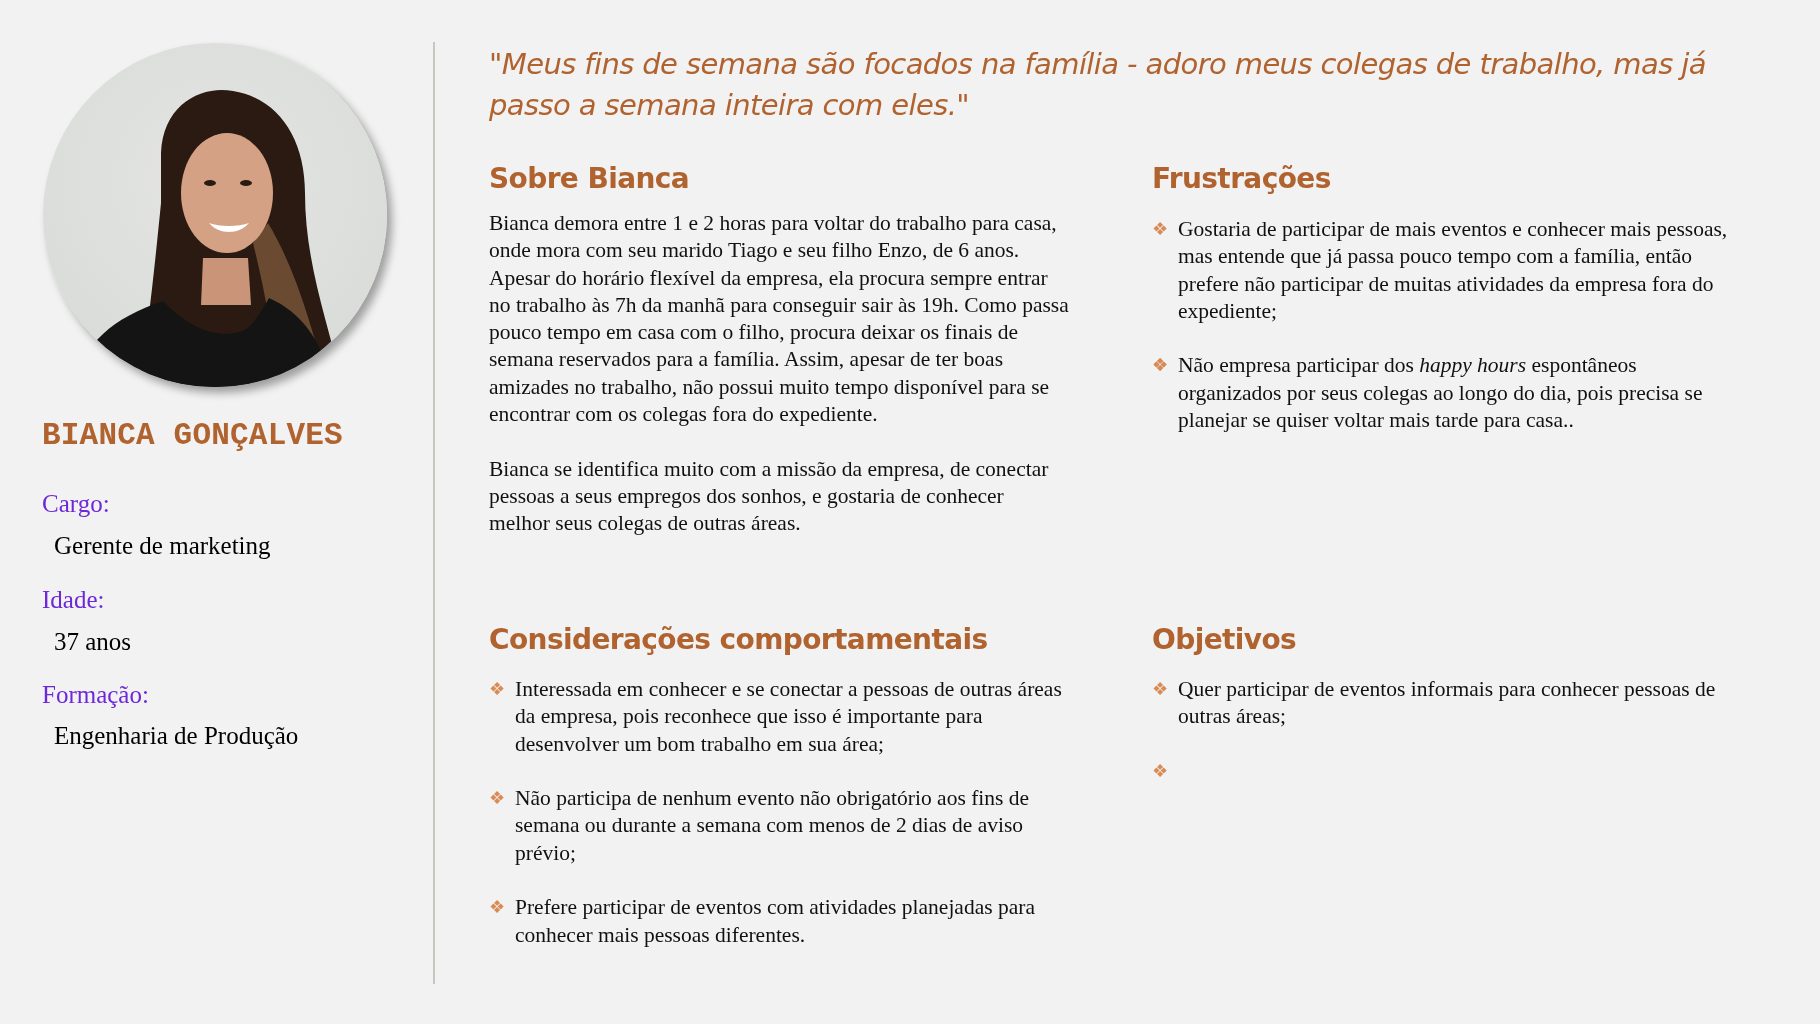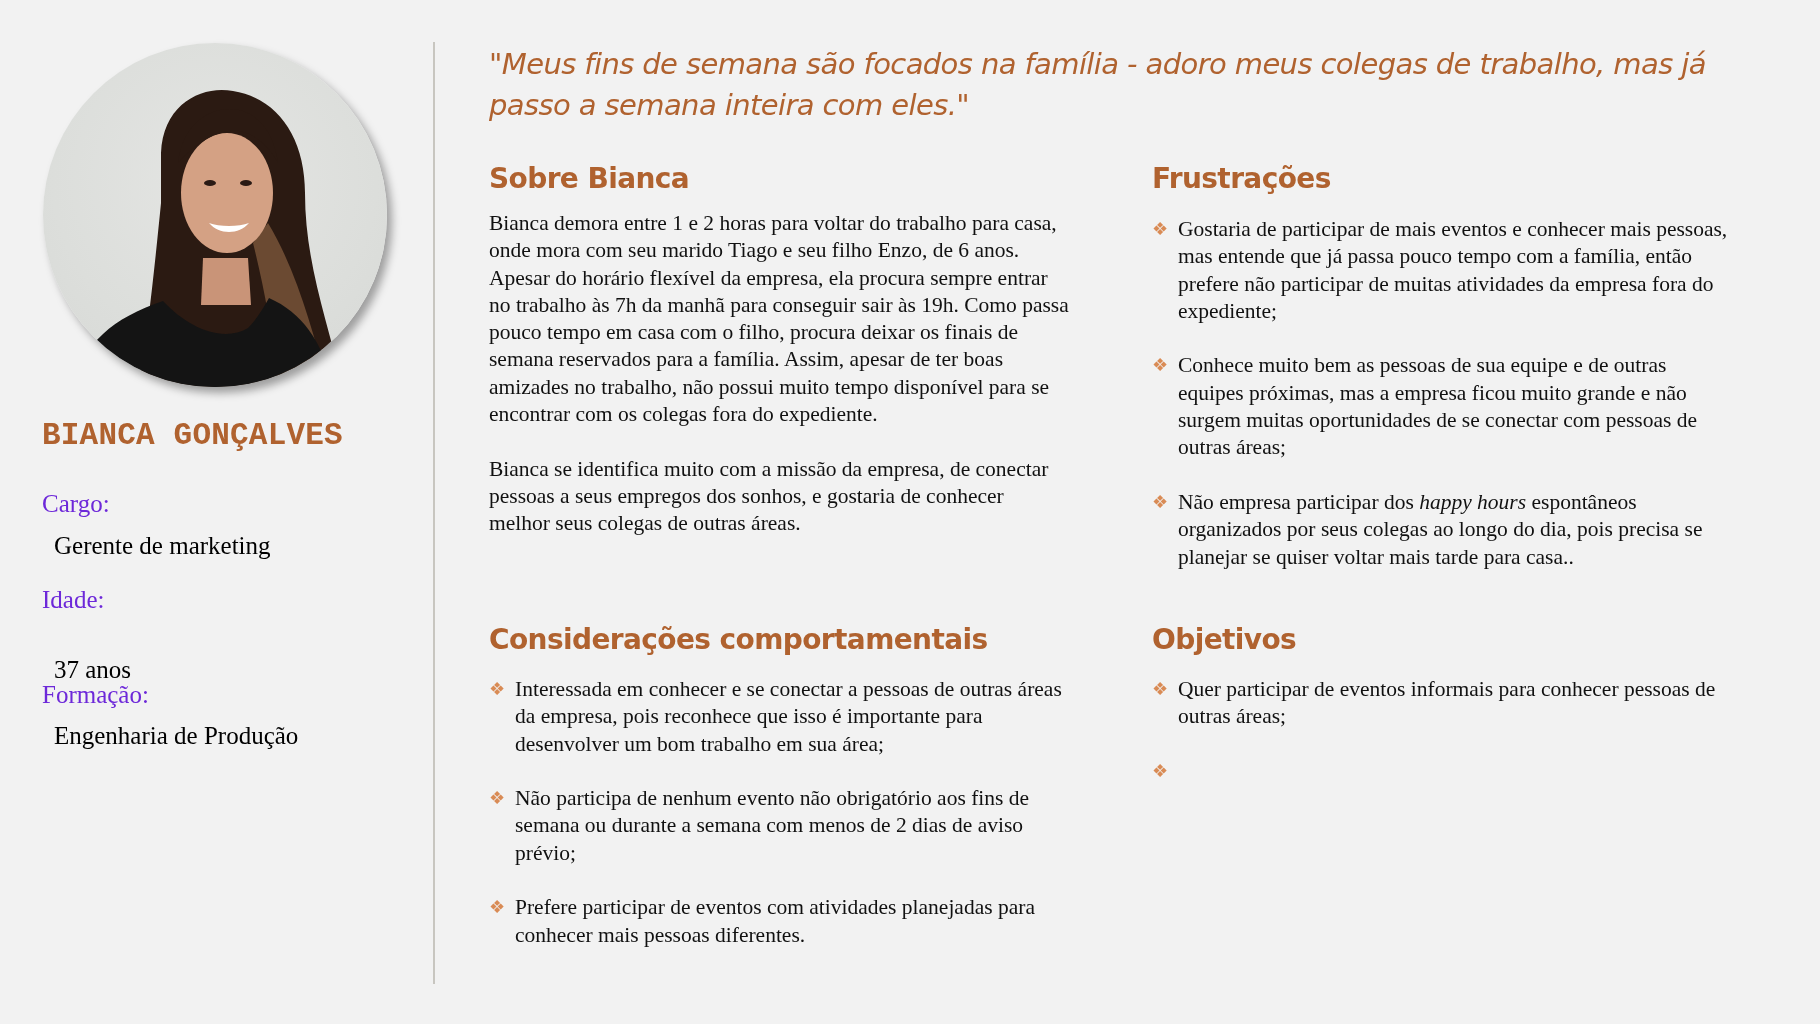--- a/index.html
+++ b/index.html
@@ -61,21 +61,21 @@
     <path d="M166 180 C176 192 196 192 206 180 C196 184 176 184 166 180 Z" fill="#fff"></path>
   </svg>
 </div>
 
 <div class="abs name">BIANCA GONÇALVES</div>
 
 <div class="abs lbl" style="top:490px;">Cargo:</div>
 <div class="abs val" style="top:532px;">Gerente de marketing</div>
 
 <div class="abs lbl" style="top:586px;">Idade:</div>
-<div class="abs val" style="top:628px;margin-top:28px;">37 anos</div>
+<div class="abs val" style="top:628px;">37 anos</div>
 
 <div class="abs lbl" style="top:681px;">Formação:</div>
 <div class="abs val" style="top:722px;">Engenharia de Produção</div>
 
 <div class="abs divider"></div>
 
 <div class="abs quote">"Meus fins de semana são focados na família - adoro meus colegas de trabalho, mas já passo a semana inteira com eles."</div>
 
 <div class="abs h2" style="left:489px; top:162px;">Sobre Bianca</div>
 <div class="abs body" style="left:489px; top:210px; width:580px;">
@@ -85,21 +85,20 @@
 
 <div class="abs h2" style="left:1152px; top:162px;text-align:right;">Frustrações</div>
 <div class="abs body" style="left:1152px; top:216px; width:580px;">
   <ul class="bl">
     <li>
       <span class="bul">❖</span>
       <span>Gostaria de participar de mais eventos e conhecer mais pessoas, mas entende que já passa pouco tempo com a família, então prefere não participar de muitas atividades da empresa fora do expediente;</span>
     </li>
     <li>
       <span class="bul">❖</span>
-      <span>Conhece muito bem as pessoas de sua equipe e de outras equipes próximas, mas a empresa ficou muito grande e não surgem muitas oportunidades de se conectar com pessoas de outras áreas;</span>
     </li>
     <li>
       <span class="bul">❖</span>
       <span><span>Não empresa participar dos </span><em>happy hours</em><span> espontâneos organizados por seus colegas ao longo do dia, pois precisa se planejar se quiser voltar mais tarde para casa..</span></span>
     </li>
   </ul>
 </div>
 
 <div class="abs h2" style="left:489px; top:623px;">Considerações comportamentais</div>
 <div class="abs body" style="left:489px; top:676px; width:580px;">

